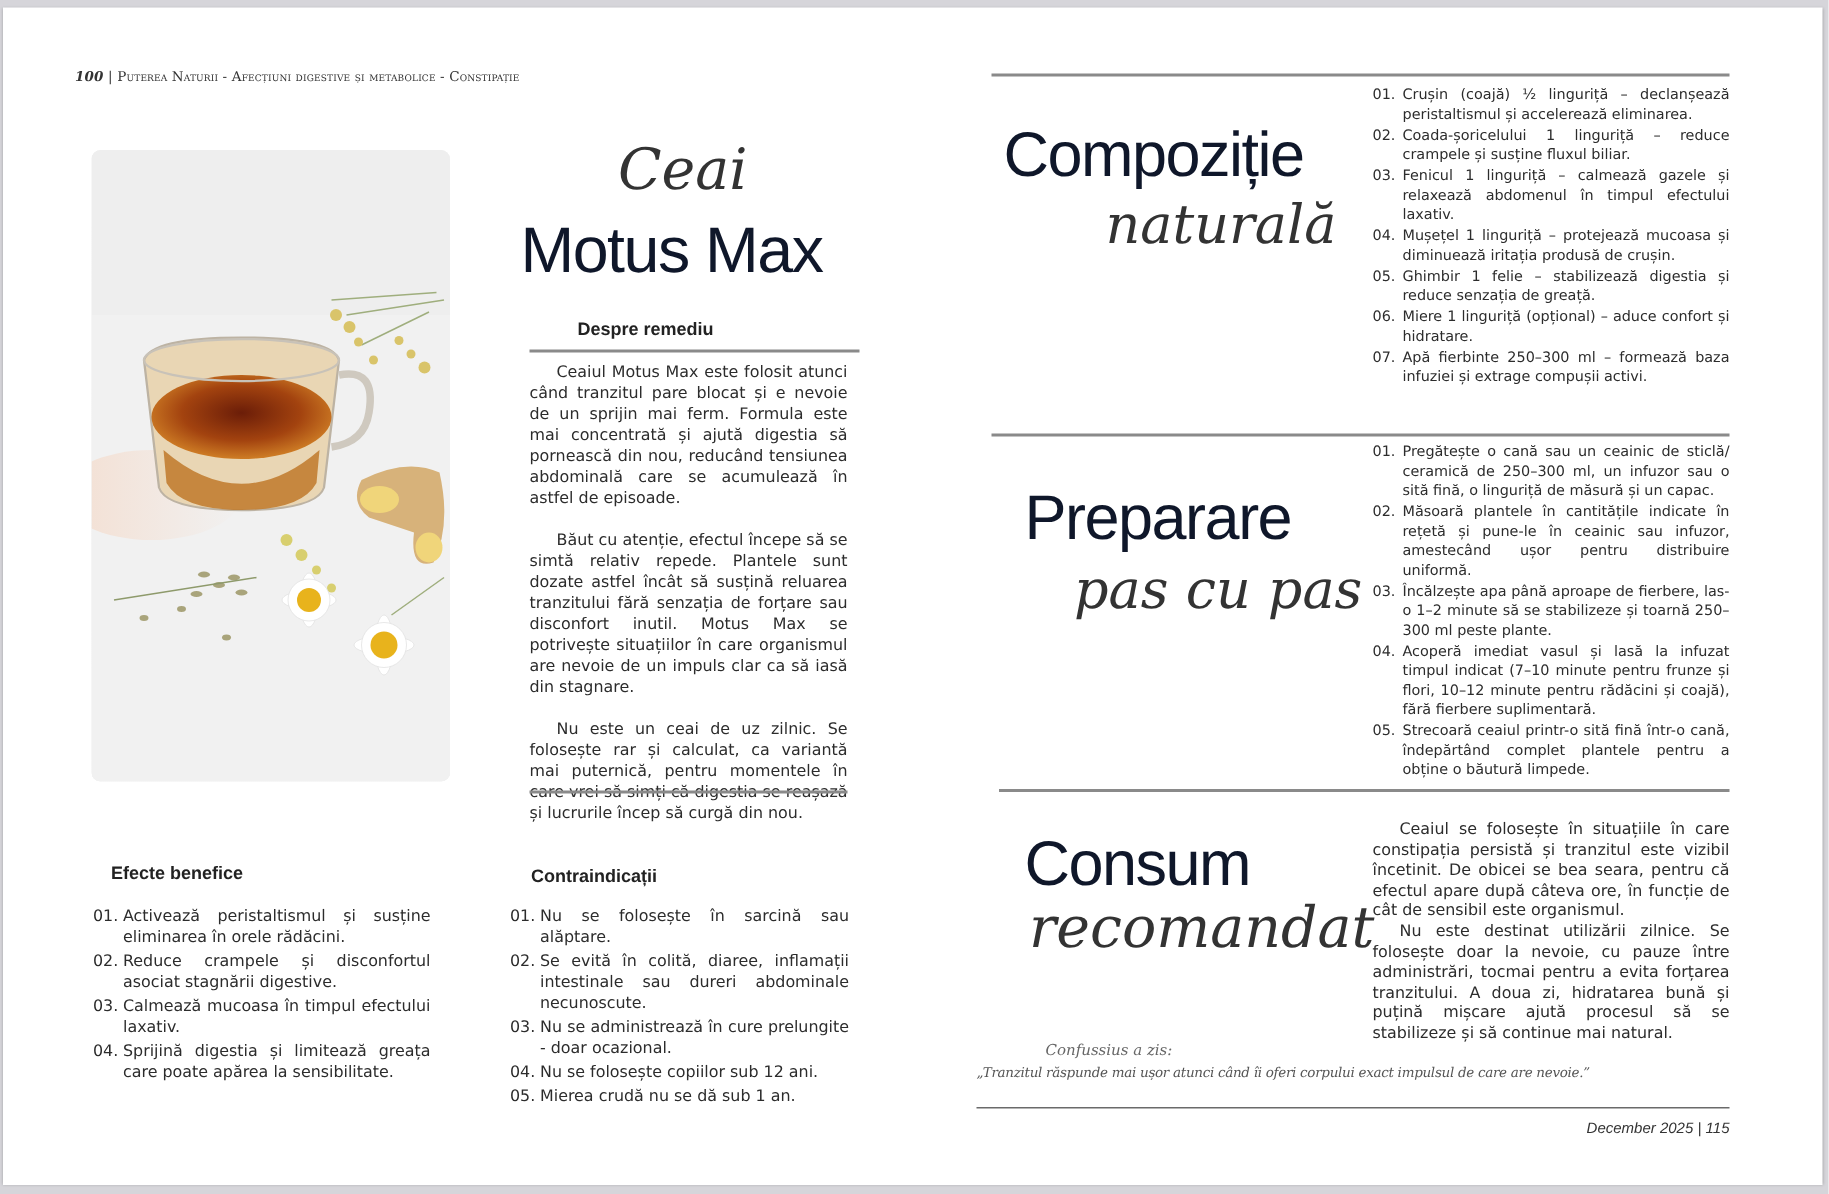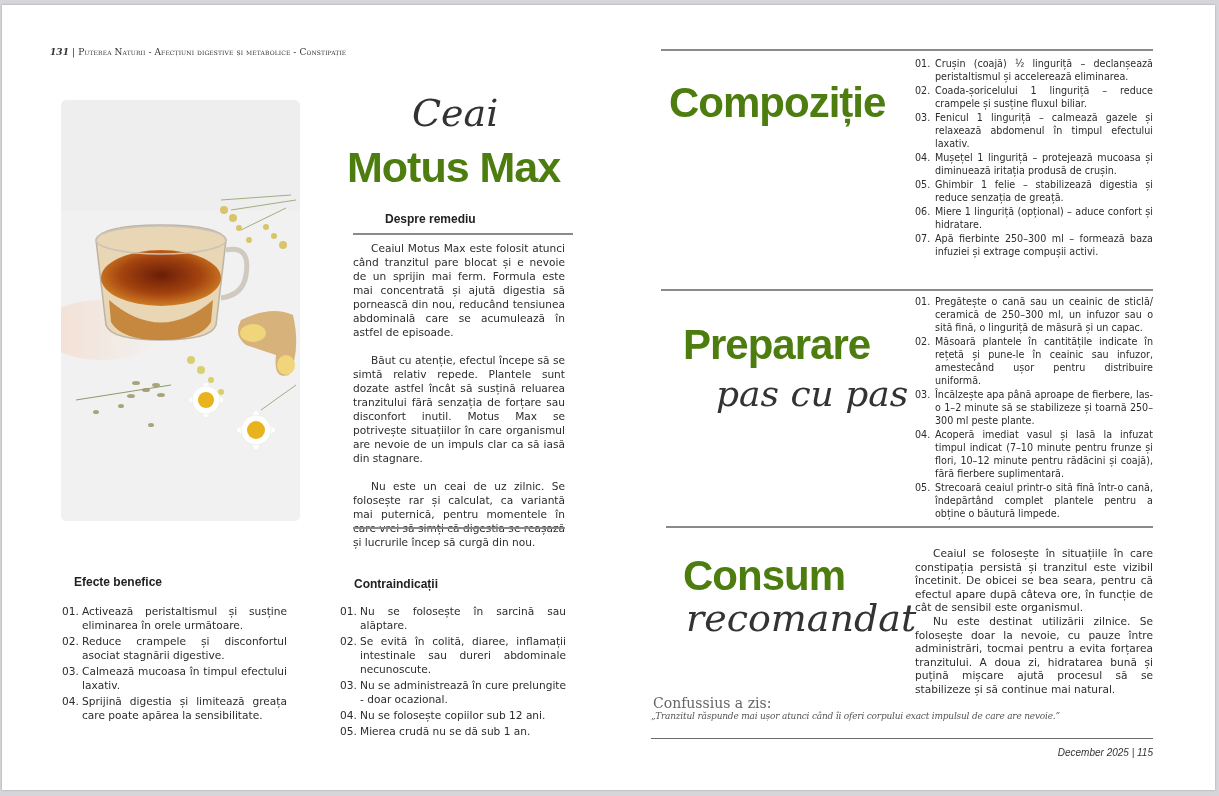--- a/index.html
+++ b/index.html
@@ -19,48 +19,48 @@
   .running-head {
     left:48px; top:42px; font-family:"DejaVu Serif", serif; font-size:9px;
     letter-spacing:0.1px; color:#333; font-variant:small-caps; white-space:nowrap;
   }
   .running-head b { font-style:italic; font-weight:bold; font-variant:normal; }
   .photo {
     left:59px; top:95px; width:239px; height:421px; border-radius:6px; overflow:hidden;
     background:linear-gradient(180deg,#f1f1f1 0%,#efefef 30%,#ececec 60%,#f0f0f0 100%);
   }
   .serif-title { font-family:"DejaVu Serif", serif; font-style:italic; color:#333; }
-  .sans-title { font-family:"Liberation Sans", sans-serif; font-weight:bold; color:#4d7c0f; letter-spacing:-1px; }
+  .sans-title { font-family:"Liberation Sans", sans-serif; font-weight:normal; color:#0f172a; letter-spacing:-1px; }
   .sec-head { font-family:"Liberation Sans", sans-serif; font-weight:bold; font-size:12px; color:#222; }
   .body-text {
     font-family:"DejaVu Sans", sans-serif; font-size:10.6px; line-height:14px;
     color:#2c2c2c; text-align:justify;
   }
   .body-text p { margin:0; text-indent:18px; }
   .rule { height:2px; background:#8a8a8a; }
   .rule-thin { height:1px; background:#6a6a6a; }
   ol.num {
     list-style:none; margin:0; padding:0;
     font-family:"DejaVu Sans", sans-serif; font-size:10.6px; line-height:14px; color:#2c2c2c;
   }
   ol.num li { position:relative; padding-left:20px; text-align:justify; margin-bottom:2px; }
   ol.num li .n { position:absolute; left:0; top:0; }
   ol.small { font-size:9.6px; line-height:13px; }
   ol.small li { padding-left:20px; margin-bottom:1px; }
-  .quote-label { font-family:"DejaVu Serif", serif; font-size:14px; color:#666; }
+  .quote-label { font-family:"DejaVu Serif", serif; font-style:italic; font-size:10px; color:#666;margin-left:44px; }
   .quote-text { font-family:"DejaVu Serif", serif; font-style:italic; font-size:9px; color:#555; white-space:nowrap; letter-spacing:-0.2px; }
   .footer { font-family:"Liberation Sans", sans-serif; font-style:italic; font-size:10px; color:#333; }
 </style>
 </head>
 <body>
 
 <div class="page">
 
   <div class="abs running-head">
-    <b>131</b>
+    <b>100</b>
     <span>|</span>
     <span>Puterea Naturii -  Afecțiuni digestive și metabolice - Constipație</span>
   </div>
 
   <div class="abs photo">
     <svg width="239" height="421" viewBox="0 0 239 421">
       <defs>
         <radialGradient id="tea" cx="50%" cy="45%" r="60%">
           <stop offset="0%" stop-color="#6b1d08"></stop>
           <stop offset="55%" stop-color="#a3430f"></stop>
@@ -139,37 +139,38 @@
 
   <div class="abs body-text" style="left:351px; top:236px; width:212px;">
     <p>Ceaiul Motus Max este folosit atunci când tranzitul pare blocat și e nevoie de un sprijin mai ferm. Formula este mai concentrată și ajută digestia să pornească din nou, reducând tensiunea abdominală care se acumulează în astfel de episoade.</p>
     <p style="margin-top:14px;">Băut cu atenție, efectul începe să se simtă relativ repede. Plantele sunt dozate astfel încât să susțină reluarea tranzitului fără senzația de forțare sau disconfort inutil. Motus Max se potrivește situațiilor în care organismul are nevoie de un impuls clar ca să iasă din stagnare.</p>
     <p style="margin-top:14px;">Nu este un ceai de uz zilnic. Se folosește rar și calculat, ca variantă mai puternică, pentru momentele în care vrei să simți că digestia se reașază și lucrurile încep să curgă din nou.</p>
   </div>
   <div class="abs rule" style="left:351px; top:522px; width:212px;"></div>
 
   <div class="abs sec-head" style="left:72px; top:570px;">Efecte benefice</div>
   <ol class="abs num" style="left:60px; top:599px; width:225px;">
-    <li><span class="n">01.</span><span>Activează peristaltismul și susține eliminarea în orele următoare.</span></li>
+    <li><span class="n">01.</span><span>Activează peristaltismul și susține eliminarea în orele rădăcini.</span></li>
     <li><span class="n">02.</span><span>Reduce crampele și disconfortul asociat stagnării digestive.</span></li>
     <li><span class="n">03.</span><span>Calmează mucoasa în timpul efectului laxativ.</span></li>
     <li><span class="n">04.</span><span>Sprijină digestia și limitează greața care poate apărea la sensibilitate.</span></li>
   </ol>
 
   <div class="abs sec-head" style="left:352px; top:572px;">Contraindicații</div>
   <ol class="abs num" style="left:338px; top:599px; width:226px;">
     <li><span class="n">01.</span><span>Nu se folosește în sarcină sau alăptare.</span></li>
     <li><span class="n">02.</span><span>Se evită în colită, diaree, inflamații intestinale sau dureri abdominale necunoscute.</span></li>
     <li><span class="n">03.</span><span>Nu se administrează în cure prelungite - doar ocazional.</span></li>
     <li><span class="n">04.</span><span>Nu se folosește copiilor sub 12 ani.</span></li>
     <li><span class="n">05.</span><span>Mierea crudă nu se dă sub 1 an.</span></li>
   </ol>
 
   <div class="abs rule" style="left:659px; top:44px; width:492px;"></div>
   <div class="abs sans-title" style="left:667px; top:74px; font-size:42px;">Compoziție</div>
+  <div class="abs serif-title" style="left:735px; top:125px; font-size:36px;">naturală</div>
   <ol class="abs num small" style="left:913px; top:52px; width:238px;">
     <li><span class="n">01.</span><span>Crușin (coajă) ½ linguriță – declanșează peristaltismul și accelerează eliminarea.</span></li>
     <li><span class="n">02.</span><span>Coada-șoricelului 1 linguriță – reduce crampele și susține fluxul biliar.</span></li>
     <li><span class="n">03.</span><span>Fenicul 1 linguriță – calmează gazele și relaxează abdomenul în timpul efectului laxativ.</span></li>
     <li><span class="n">04.</span><span>Mușețel 1 linguriță – protejează mucoasa și diminuează iritația produsă de crușin.</span></li>
     <li><span class="n">05.</span><span>Ghimbir 1 felie – stabilizează digestia și reduce senzația de greață.</span></li>
     <li><span class="n">06.</span><span>Miere 1 linguriță (opțional) – aduce confort și hidratare.</span></li>
     <li><span class="n">07.</span><span>Apă fierbinte 250–300 ml – formează baza infuziei și extrage compușii activi.</span></li>
   </ol>
 

